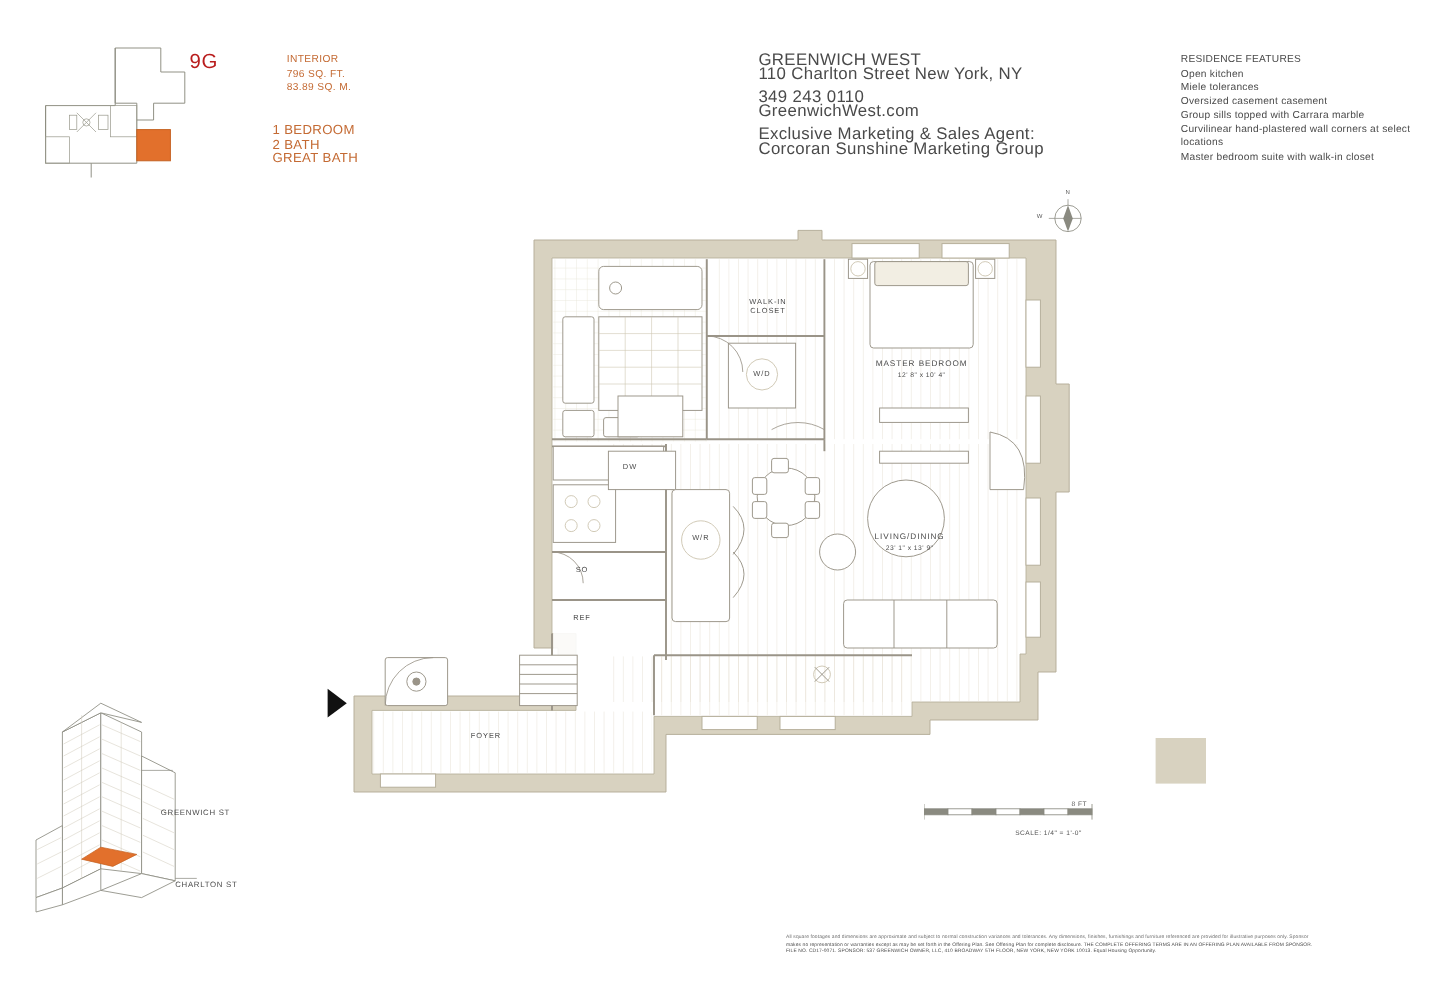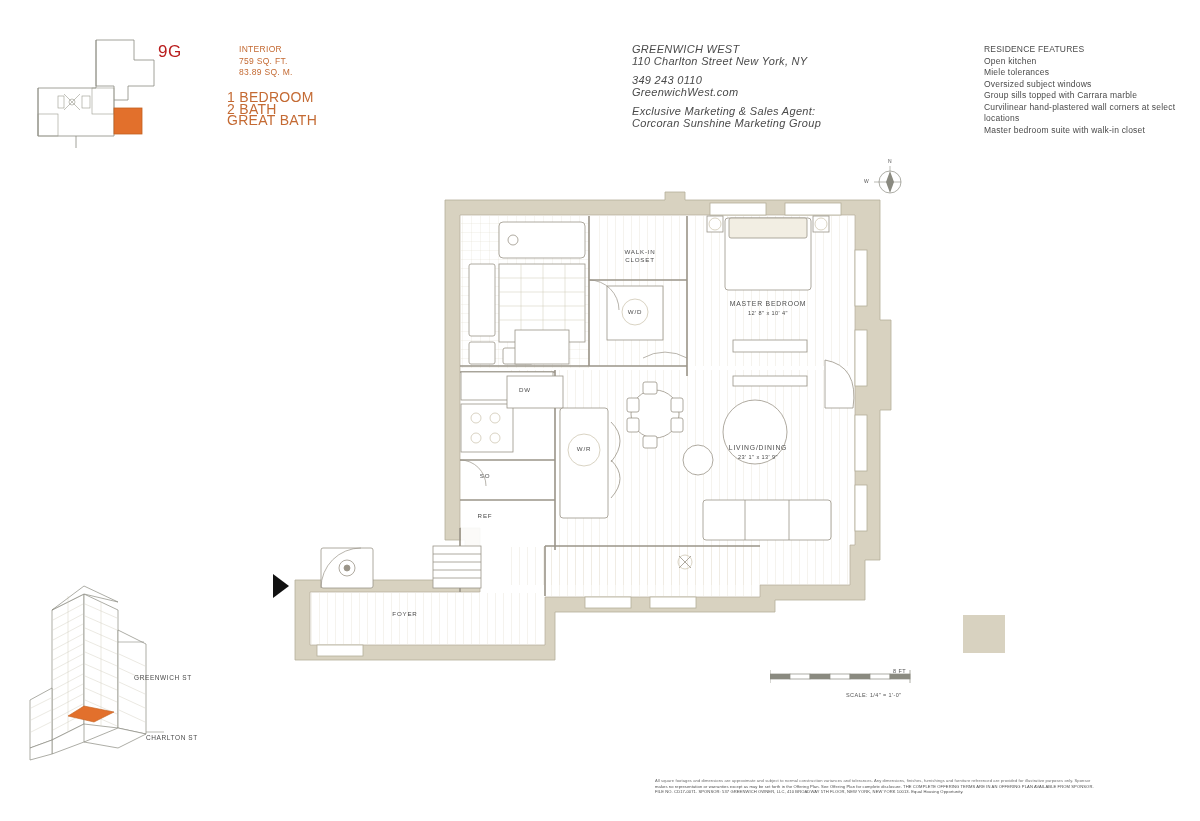--- a/index.html
+++ b/index.html
@@ -26,33 +26,32 @@
   }
   #interior-block {
     left: 227px; top: 44px;
     font-size: 8.5px;
     line-height: 11.5px;
     color: #c46a33;
     letter-spacing: 0.3px;
     margin-left: 12px;
   }
   #rooms-block {
-    left: 227px; top: 92px;
-    font-size: 14px;
+    left: 227px; top: 104px;
+    font-size: 11px;
     line-height: 11.5px;
     color: #c46a33;
     letter-spacing: 0.3px;
   }
   #building-block {
     left: 632px; top: 44px;
-    font-size: 11px;
+    font-size: 14px;
     line-height: 11.5px;
     color: #4a4a4a;
     letter-spacing: 0.3px;
-    font-style: italic;
   }
   #building-block .gap { height: 8px; }
   #features-block {
     left: 984px; top: 44px;
     font-size: 8.5px;
     line-height: 11.5px;
     color: #4a4a4a;
     letter-spacing: 0.2px;
   }
 
@@ -107,21 +106,21 @@
     background: #d8d2c0;
   }
 </style>
 </head>
 <body>
 
 <div class="abs" id="unit-label">9G</div>
 
 <div class="abs" id="interior-block">
   <div>INTERIOR</div>
-  <div>759 SQ. FT.</div>
+  <div>796 SQ. FT.</div>
   <div>83.89 SQ. M.</div>
 </div>
 
 <div class="abs" id="rooms-block">
   <div>1 BEDROOM</div>
   <div>2 BATH</div>
   <div>GREAT BATH</div>
 </div>
 
 <div class="abs" id="building-block">
@@ -132,21 +131,21 @@
   <div>GreenwichWest.com</div>
   <div class="gap"></div>
   <div>Exclusive Marketing &amp; Sales Agent:</div>
   <div>Corcoran Sunshine Marketing Group</div>
 </div>
 
 <div class="abs" id="features-block">
   <div>RESIDENCE FEATURES</div>
   <div>Open kitchen</div>
   <div>Miele tolerances</div>
-  <div>Oversized subject windows</div>
+  <div>Oversized casement casement</div>
   <div>Group sills topped with Carrara marble</div>
   <div>Curvilinear hand-plastered wall corners at select locations</div>
   <div>Master bedroom suite with walk-in closet</div>
 </div>
 
 <div class="abs" id="keyplan">
   <svg width="130" height="110" viewBox="0 0 130 110">
     <g fill="none" stroke="#8c8c80" stroke-width="0.8">
       <path d="M60,2 L98,2 L98,22 L118,22 L118,48 L92,48 L92,62 L78,62 L78,48 L60,48 Z"></path>
       <path d="M60,48 L60,50 L2,50 L2,98 L40,98 L40,112"></path>

